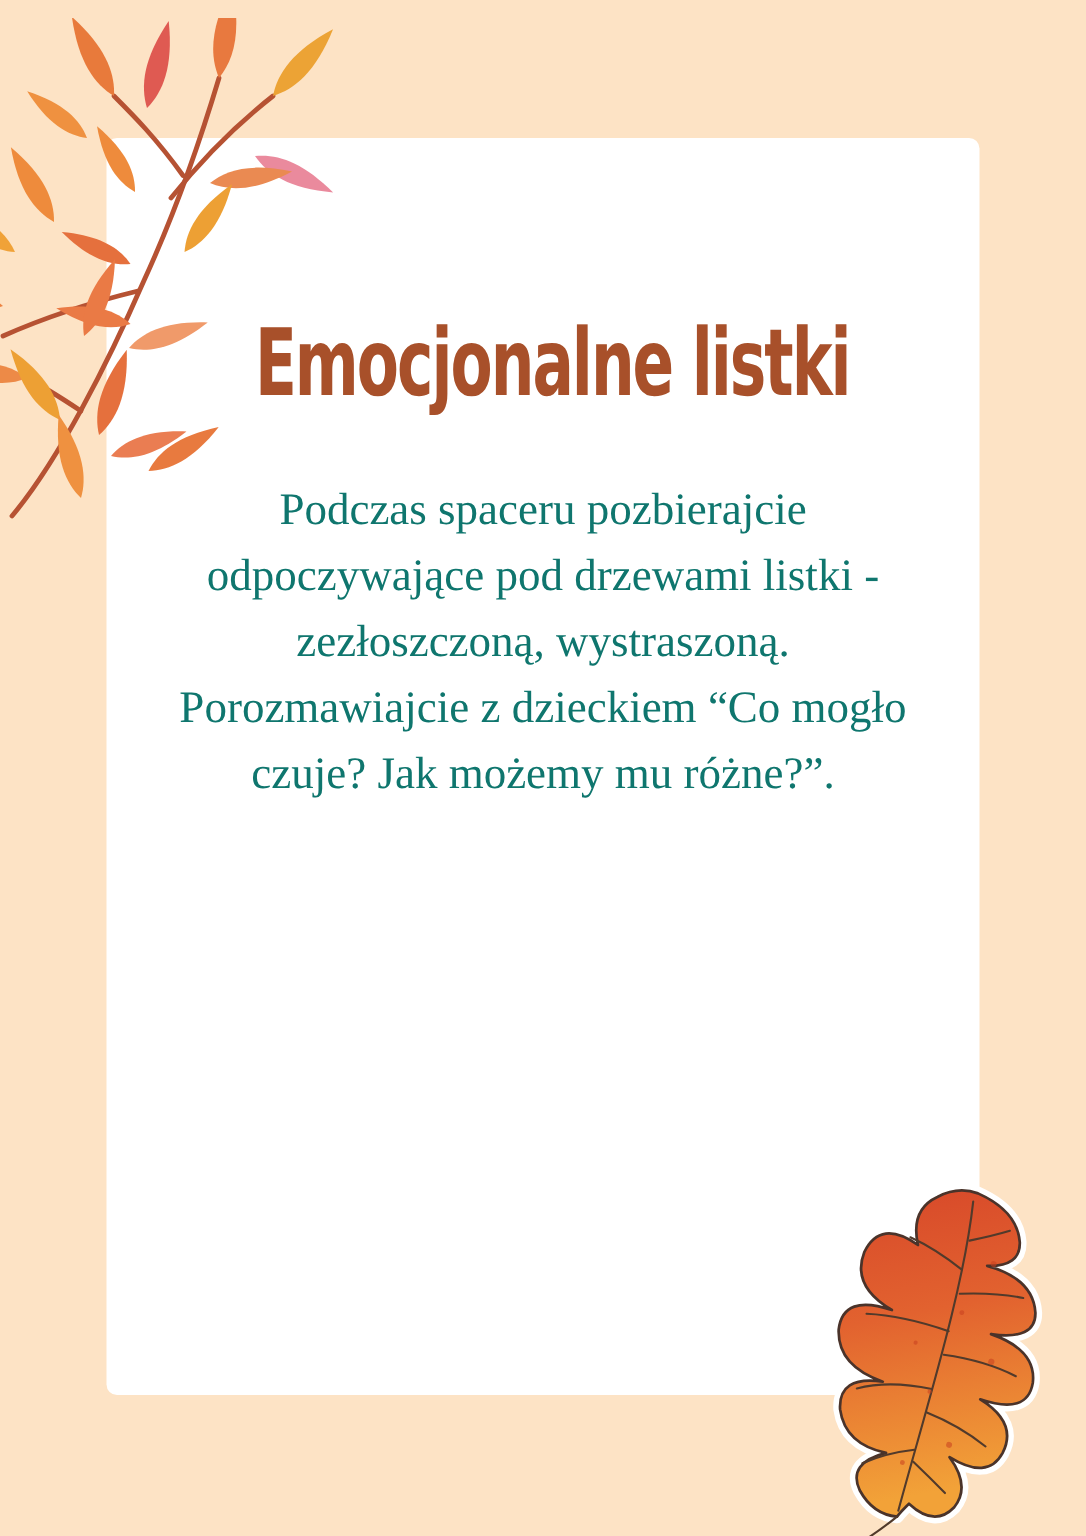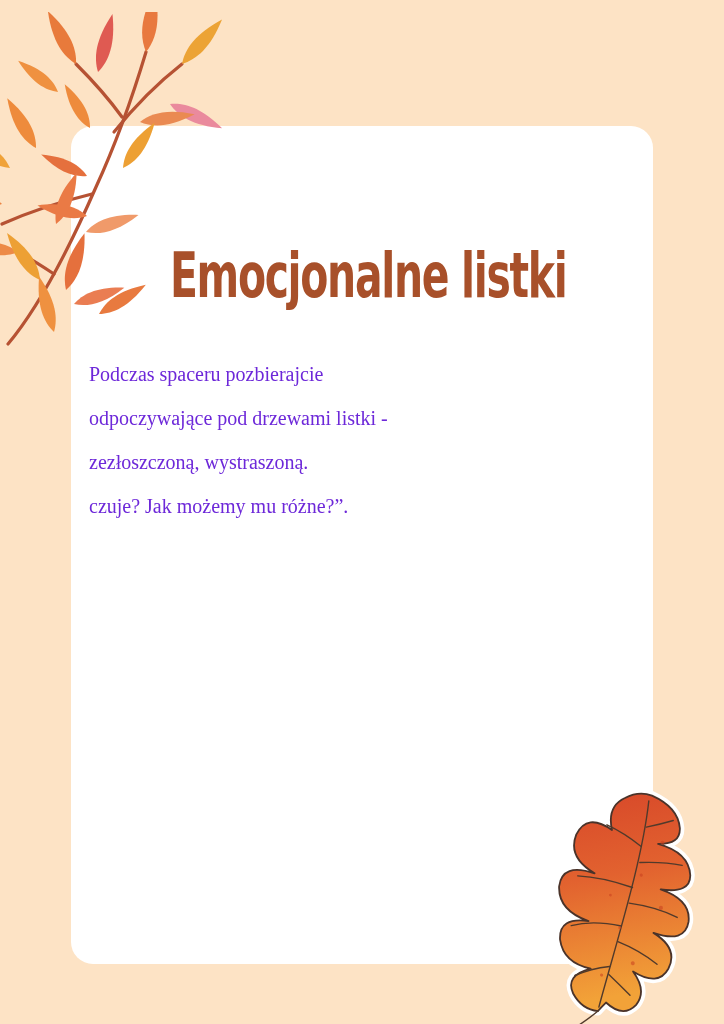--- a/index.html
+++ b/index.html
@@ -8,45 +8,44 @@
     width:724px;height:1024px;
     background:#fde3c5;
     overflow:hidden;
     font-family:"Liberation Serif", serif;
   }
   .card{
     position:absolute;
     left:71px;top:92px;
     width:582px;height:838px;
     background:#ffffff;
-    border-radius:22px;
-    margin-top:34px;
+    border-radius:7px;
   }
   .title{
     position:absolute;
     top:116px;left:0;width:100%;
     margin:0;
     text-align:center;
     font-family:"DejaVu Sans", sans-serif;
     font-weight:bold;
     font-size:62px;
     line-height:1.1;
     letter-spacing:-2px;
     color:#a8502a;
     transform:scaleX(0.66);
     transform-origin:center;
     white-space:nowrap;
   }
   .body-text{
     position:absolute;
     top:226px;left:18px;right:18px;
-    text-align:left;
+    text-align:center;
     font-family:"Liberation Serif", serif;
-    font-size:20px;
-    color:#6d28d9;
+    font-size:30px;
+    color:#0f766e;
   }
   .body-line{
     height:44px;
     line-height:44px;
     white-space:nowrap;
   }
   .branch-svg{
     position:absolute;
     left:-6px;top:12px;
     width:262px;height:352px;
@@ -61,20 +60,21 @@
 <body>
 
 <div class="page">
 
   <div class="card">
     <h1 class="title">Emocjonalne listki</h1>
     <div class="body-text">
       <div class="body-line">Podczas spaceru pozbierajcie</div>
       <div class="body-line">odpoczywające pod drzewami listki -</div>
       <div class="body-line">zezłoszczoną, wystraszoną.</div>
+      <div class="body-line">Porozmawiajcie z dzieckiem “Co mogło</div>
       <div class="body-line">czuje? Jak możemy mu różne?”.</div>
     </div>
   </div>
 
   <svg class="branch-svg" viewBox="0 0 262 352" aria-hidden="true">
     <defs>
       <path id="bleaf" d="M0,0 C6,-10 8,-24 0,-46 C-8,-24 -6,-10 0,0 Z"></path>
     </defs>
     <g fill="none" stroke="#b65233" stroke-width="3.2" stroke-linecap="round">
       <path d="M14,332 C45,295 78,230 102,175 C125,125 140,80 152,40"></path>

